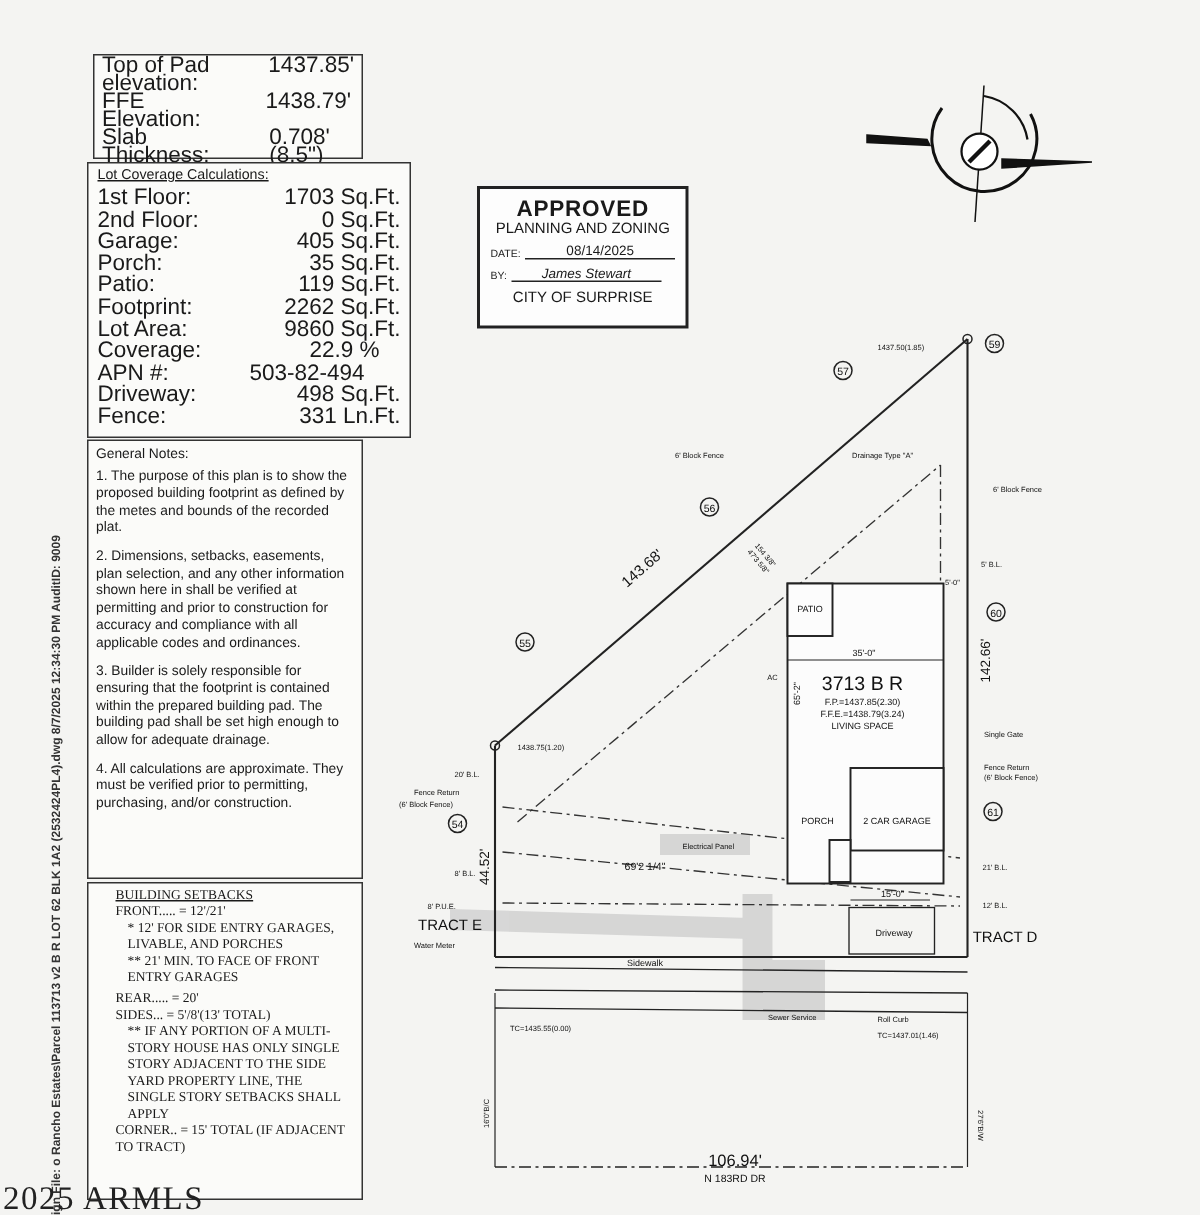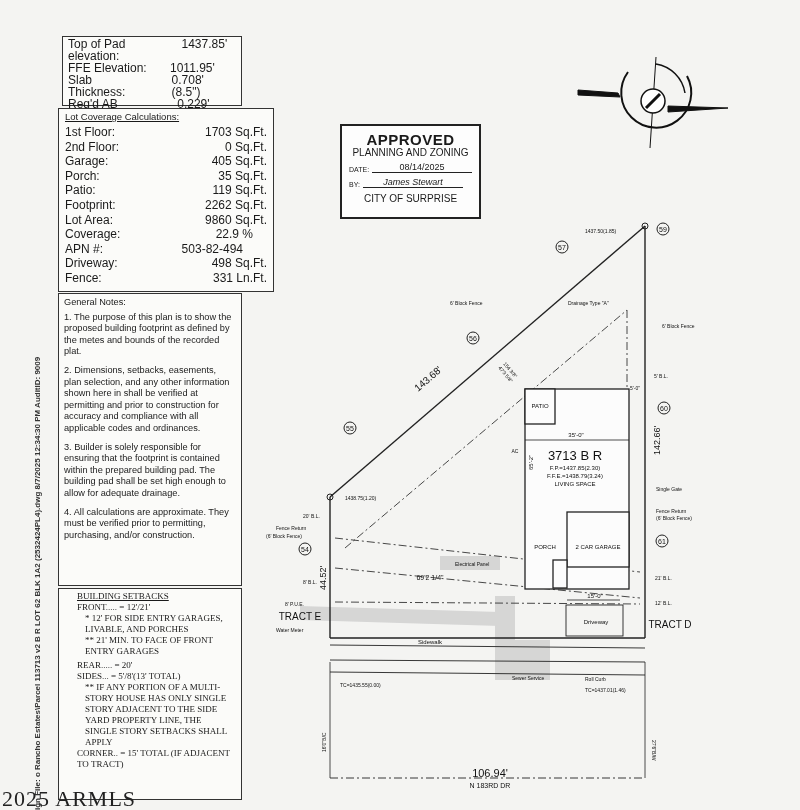--- a/index.html
+++ b/index.html
@@ -1,24 +1,24 @@
 <!DOCTYPE html>
 <html><head>
 <meta charset="utf-8">
 <style>
   html, body { margin:0; padding:0; }
   body { width:800px; height:810px; background:#f4f4f2; position:relative; overflow:hidden;
          font-family:"Liberation Sans", sans-serif; color:#1a1a1a; }
   .box { position:absolute; border:1.5px solid #333; background:#fbfbf9; box-sizing:border-box; }
-  .kv { display:flex; justify-content:space-between; font-size:12px; line-height:12px;gap:21px; }
+  .kv { display:flex; justify-content:space-between; font-size:15px; line-height:12px;gap:21px; }
   .kv .v { text-align:left; }
   .title-u { text-decoration:underline; font-size:9.5px; margin-bottom:3px; }
   .note { font-size:9.2px; line-height:11.6px; margin-bottom:7px; }
   .setback { font-family:Liberation Serif, serif; font-size:9px; line-height:11px; text-transform:uppercase;margin-left:12px; }
-  .stamp { position:absolute; left:340px; top:124px; width:141px; height:95px; border:2px solid #222; background:#fdfdfd; text-align:center; box-sizing:border-box; }
+  .stamp { position:absolute; left:318px; top:124px; width:141px; height:95px; border:2px solid #222; background:#fdfdfd; text-align:center; box-sizing:border-box; }
   .stamp .a { font-weight:bold; font-size:15px; margin-top:5px; letter-spacing:0.5px; }
   .stamp .p { font-size:10px; margin-top:-1px; }
   .stamp .row { font-size:7px; text-align:center; padding-left:7px; margin-top:4px; display:flex; align-items:flex-end; }
   .stamp .row .line { border-bottom:1px solid #222; flex:0 0 auto; width:100px; margin-left:3px; font-size:9px; font-style:italic; }
   .stamp .c { font-size:10px; margin-top:5px; }
   .vert { position:absolute; left:33px; top:810px; transform-origin:0 0; transform:rotate(-90deg);
           font-size:8px; white-space:nowrap; color:#333; font-weight:bold; }
   .wm { position:absolute; left:2px; top:786px; font-family:"Liberation Serif", serif; font-size:22px; color:#222; letter-spacing:1px; }
   svg text { font-family:"Liberation Sans", sans-serif; }
 </style>
@@ -27,21 +27,21 @@
 
 <div class="vert">ign File: o Rancho Estates\Parcel 113713 v2 B R LOT 62 BLK 1A2 (2532424PL4).dwg 8/7/2025 12:34:30 PM  AuditID: 9009</div>
 
 <div class="box" style="left:62px;top:36px;width:180px;height:70px;padding:1px 5px;">
   <div class="kv">
       <span>Top of Pad elevation:</span>
       <span style="width:66px">1437.85'</span>
     </div>
   <div class="kv">
       <span>FFE Elevation:</span>
-      <span style="width:66px">1011.95'</span>
+      <span style="width:66px">1438.79'</span>
     </div>
   <div class="kv">
       <span>Slab Thickness:</span>
       <span style="width:66px">0.708' (8.5")</span>
     </div>
   <div class="kv">
       <span>Req'd AB material:</span>
       <span style="width:66px">0.229' (2.75")</span>
     </div>
   <div class="kv">

